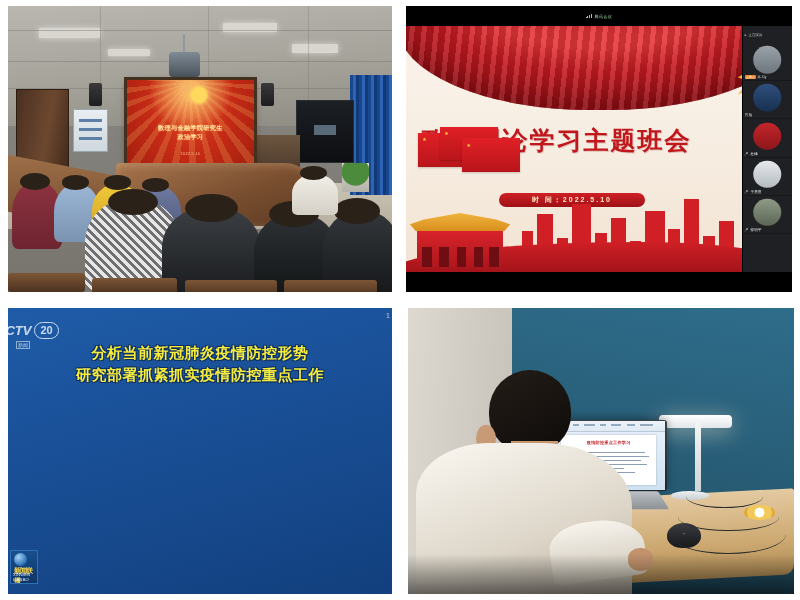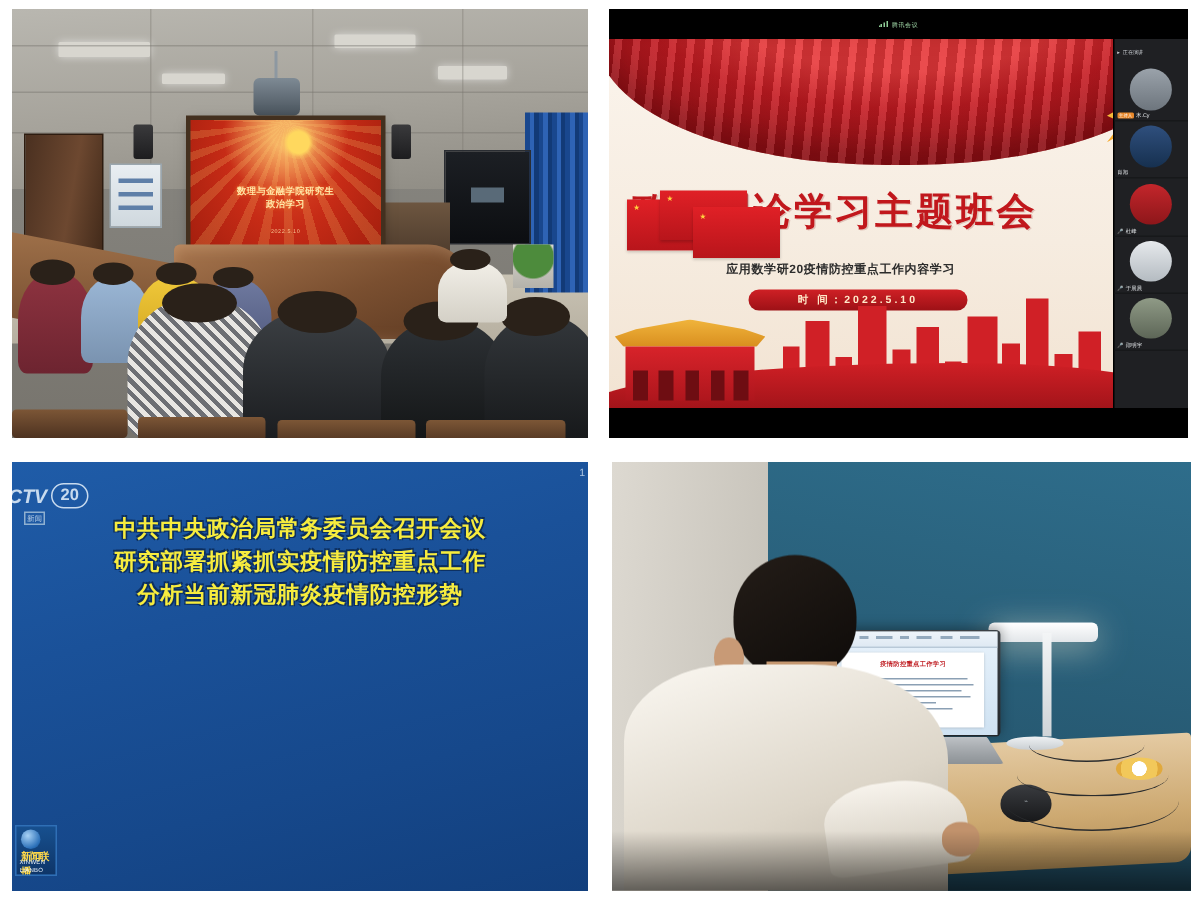--- a/index.html
+++ b/index.html
@@ -479,21 +479,20 @@
             <i style="height:4px"></i>
         </span>
         <span>腾讯会议</span>
       </div>
 
       <div class="slide">
         <div class="drape"></div>
         <div class="ribbon-r"></div>
 
         <div class="slide-title">政治理论学习主题班会</div>
-        <div class="slide-sub">应用数学研20疫情防控重点工作内容学习</div>
         <div class="slide-date">时 间：2022.5.10</div>
 
         <div class="skyline">
           <div class="sky-bar" style="left:30%;width:3%;height:42%"></div>
           <div class="sky-bar" style="left:34%;width:4%;height:62%"></div>
           <div class="sky-bar" style="left:39%;width:3%;height:34%"></div>
           <div class="sky-bar" style="left:43%;width:5%;height:74%"></div>
           <div class="sky-bar" style="left:49%;width:3%;height:40%"></div>
           <div class="sky-bar" style="left:53%;width:4%;height:58%"></div>
           <div class="sky-bar" style="left:58%;width:3%;height:30%"></div>
@@ -582,23 +581,22 @@
     <div class="p3-inner">
 
       <div class="cctv-logo">
         <span>CCTV</span>
         <span class="cctv-13">20</span>
       </div>
       <div class="cctv-sub">新闻</div>
       <div class="tick-right">1</div>
 
       <div class="news-head">
-        <div>中共中央政治局常务委员会召开会议</div>
+        <div>分析当前新冠肺炎疫情防控形势</div>
         <div>研究部署抓紧抓实疫情防控重点工作</div>
-        <div>分析当前新冠肺炎疫情防控形势</div>
       </div>
 
 
       <div class="xwlb">
         <div class="globe"></div>
         <div class="cn">新闻联播</div>
         <div class="en">XINWEN LIANBO</div>
       </div>
     </div>
   </div>

